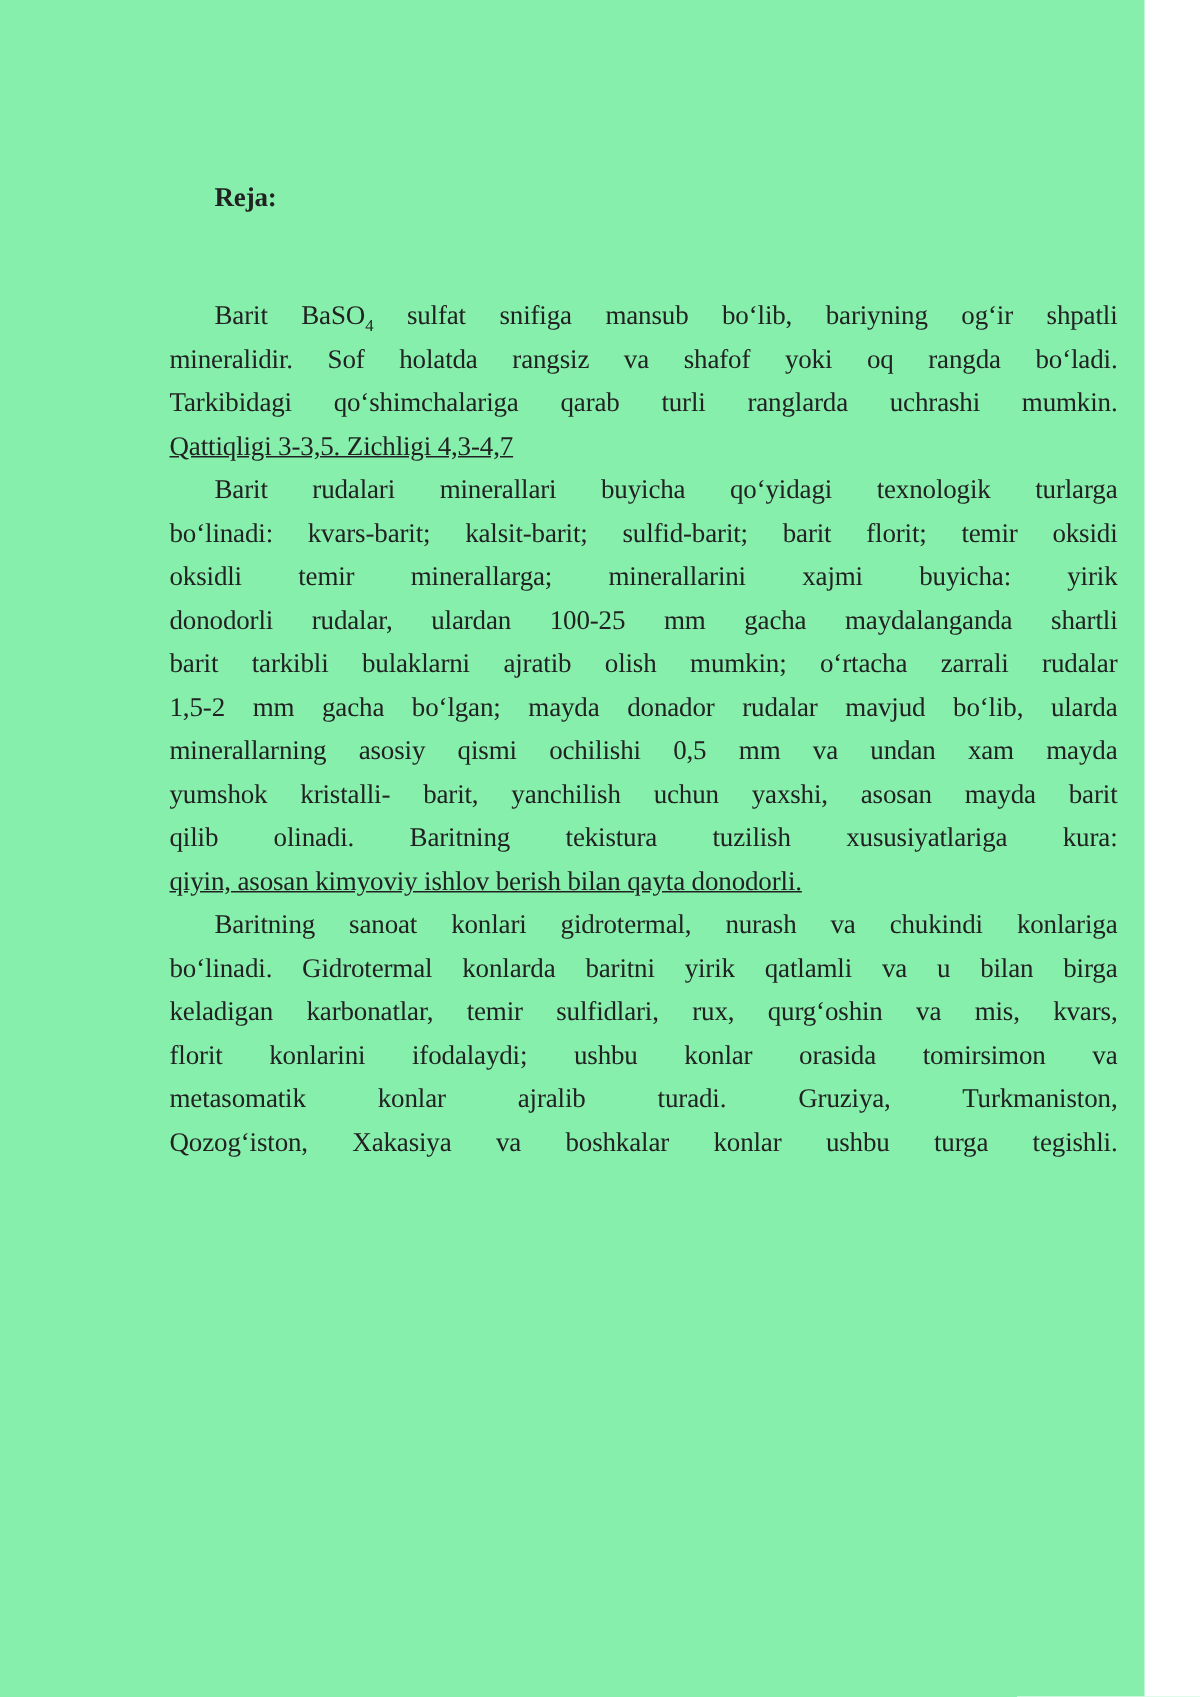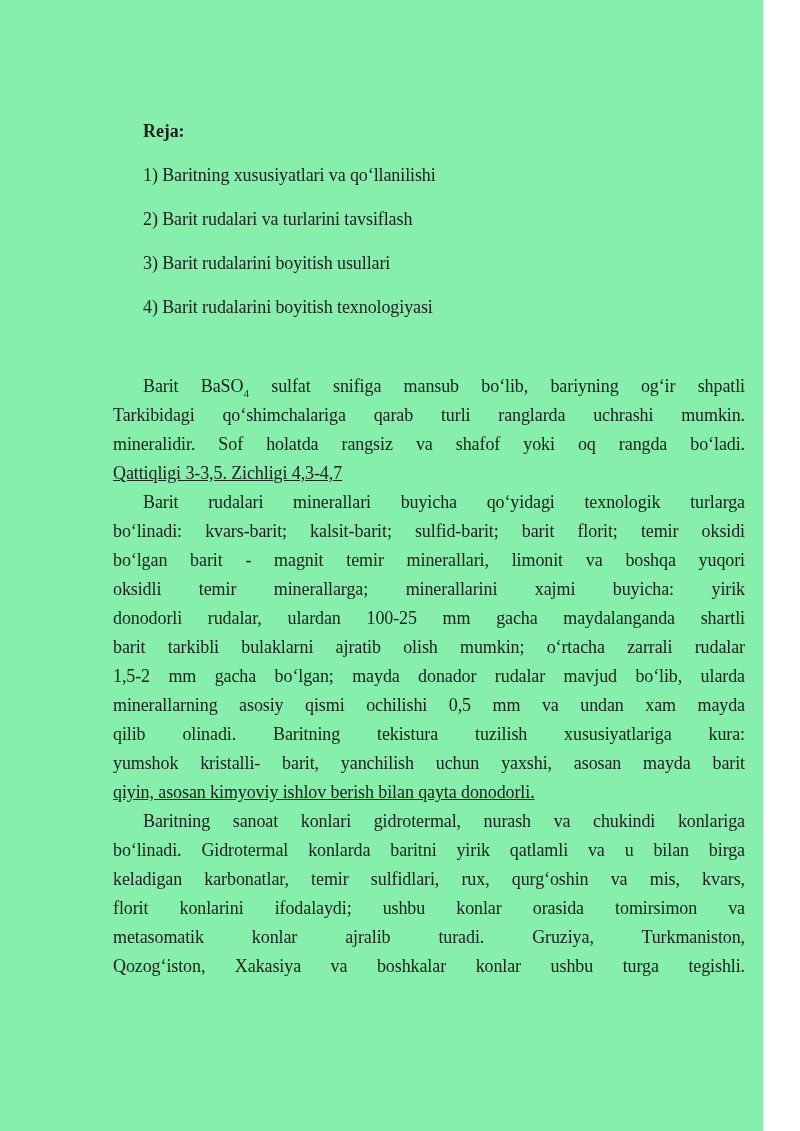--- a/index.html
+++ b/index.html
@@ -48,45 +48,38 @@
   }
 </style>
 </head>
 <body>
 
 <div class="page">
   <div class="content">
 
     <div class="heading">Reja:</div>
 
-    <div>
-      <div class="plan-item">1) Baritning xususiyatlari va qo‘llanilishi</div>
-      <div class="plan-item">2) Barit rudalari va turlarini tavsiflash</div>
-      <div class="plan-item">3) Barit rudalarini boyitish usullari</div>
-      <div class="plan-item">4) Barit rudalarini boyitish texnologiyasi</div>
-    </div>
 
     <div class="para para-first">
       <div class="line indent"><span>Barit BaSO</span><sub class="sub">4</sub><span> sulfat snifiga mansub bo‘lib, bariyning og‘ir shpatli</span></div>
+      <div class="line">mineralidir. Sof holatda rangsiz va shafof yoki oq rangda bo‘ladi.</div>
       <div class="line">Tarkibidagi qo‘shimchalariga qarab turli ranglarda uchrashi mumkin.</div>
-      <div class="line">mineralidir. Sof holatda rangsiz va shafof yoki oq rangda bo‘ladi.</div>
       <div class="line no-stretch">Qattiqligi 3-3,5. Zichligi 4,3-4,7</div>
     </div>
 
     <div class="para">
       <div class="line indent">Barit rudalari minerallari buyicha qo‘yidagi texnologik turlarga</div>
       <div class="line">bo‘linadi: kvars-barit; kalsit-barit; sulfid-barit; barit florit; temir oksidi</div>
-      <div class="line">bo‘lgan barit - magnit temir minerallari, limonit va boshqa yuqori</div>
       <div class="line">oksidli temir minerallarga; minerallarini xajmi buyicha: yirik</div>
       <div class="line">donodorli rudalar, ulardan 100-25 mm gacha maydalanganda shartli</div>
       <div class="line">barit tarkibli bulaklarni ajratib olish mumkin; o‘rtacha zarrali rudalar</div>
       <div class="line">1,5-2 mm gacha bo‘lgan; mayda donador rudalar mavjud bo‘lib, ularda</div>
       <div class="line">minerallarning asosiy qismi ochilishi 0,5 mm va undan xam mayda</div>
+      <div class="line">yumshok kristalli- barit, yanchilish uchun yaxshi, asosan mayda barit</div>
       <div class="line">qilib olinadi. Baritning tekistura tuzilish xususiyatlariga kura:</div>
-      <div class="line">yumshok kristalli- barit, yanchilish uchun yaxshi, asosan mayda barit</div>
       <div class="line no-stretch">qiyin, asosan kimyoviy ishlov berish bilan qayta donodorli.</div>
     </div>
 
     <div class="para">
       <div class="line indent">Baritning sanoat konlari gidrotermal, nurash va chukindi konlariga</div>
       <div class="line">bo‘linadi. Gidrotermal konlarda baritni yirik qatlamli va u bilan birga</div>
       <div class="line">keladigan karbonatlar, temir sulfidlari, rux, qurg‘oshin va mis, kvars,</div>
       <div class="line">florit konlarini ifodalaydi; ushbu konlar orasida tomirsimon va</div>
       <div class="line">metasomatik konlar ajralib turadi. Gruziya, Turkmaniston,</div>
       <div class="line">Qozog‘iston, Xakasiya va boshkalar konlar ushbu turga tegishli.</div>

